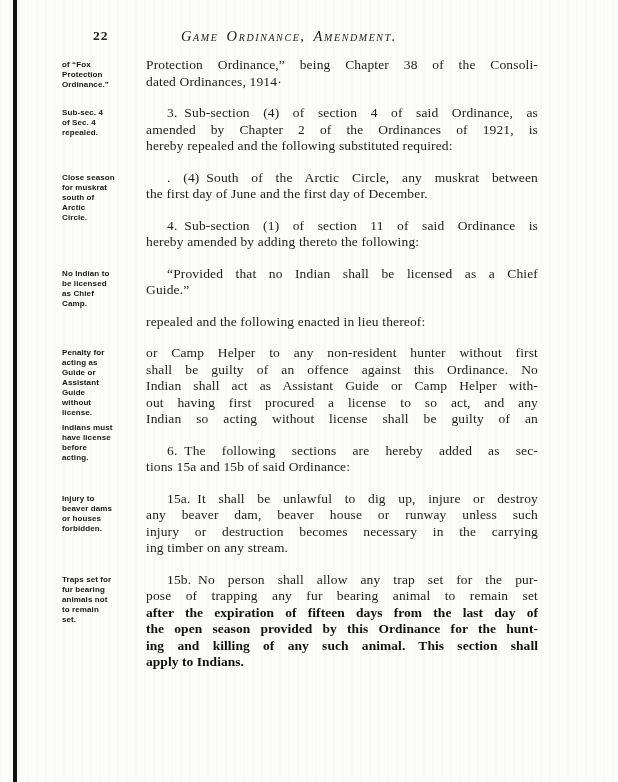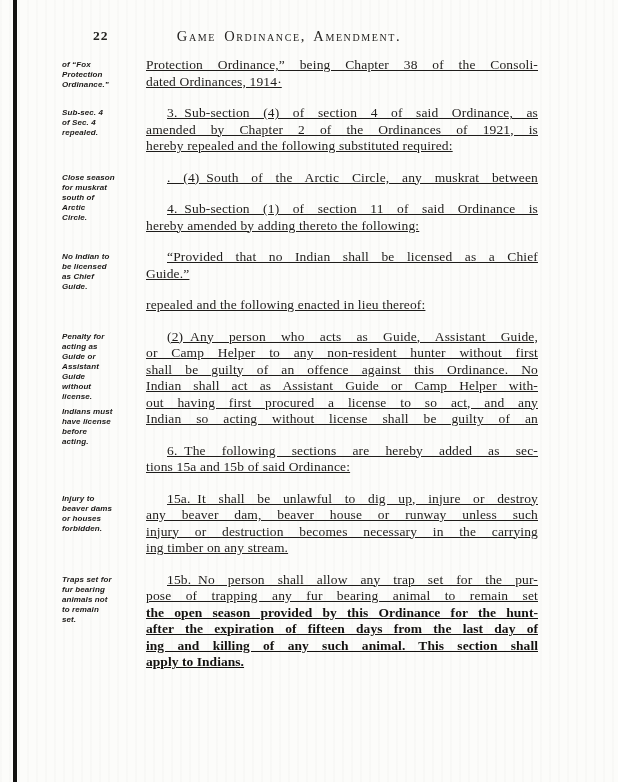--- a/index.html
+++ b/index.html
@@ -30,53 +30,52 @@
     font-size:13.5px;font-weight:bold;letter-spacing:1px;color:#232220;
   }
   .running-header{
     display:block;
     text-align:center;
     font-variant:small-caps;
     font-size:14.5px;
     letter-spacing:1.6px;
     word-spacing:3px;
     color:#242220;
+    font-style:italic;
   }
   .content{margin-top:13px;}
   .section{
     position:relative;
     margin-left:62px;
     width:476px;
     margin-bottom:15px;
   }
   .notes{
     position:absolute;left:0;top:3px;width:80px;
   }
   .note-block{margin-bottom:5px;}
   .note-line{
     font-family:"Liberation Sans","DejaVu Sans",sans-serif;
     font-weight:bold;
     font-size:8px;
     line-height:10px;
     color:#1b1917;
     letter-spacing:0.1px;
-    font-style:italic;
   }
   .body-col{
     margin-left:84px;
     width:392px;
     font-size:13.5px;
     line-height:16.5px;
     letter-spacing:0.15px;
   }
   .line{
     text-align:justify;
     text-align-last:justify;
     white-space:normal;
-    text-decoration:underline;
   }
   .line.last{
     text-align:left;
     text-align-last:left;
   }
   .line.first{
     text-indent:21px;
   }
   .line.heavy{
     font-weight:bold;
@@ -128,35 +127,36 @@
           <div class="note-block">
             <div class="note-line">Close season</div>
             <div class="note-line">for muskrat</div>
             <div class="note-line">south of</div>
             <div class="note-line">Arctic</div>
             <div class="note-line">Circle.</div>
           </div>
         </div>
         <div class="body-col">
           <div class="line first">. (4) South of the Arctic Circle, any muskrat between</div>
+          <div class="line last">the first day of June and the first day of December.</div>
         </div>
       </div>
       <div class="section">
         <div class="body-col">
           <div class="line first">4. Sub-section (1) of section 11 of said Ordinance is</div>
           <div class="line last">hereby amended by adding thereto the following:</div>
         </div>
       </div>
       <div class="section">
         <div class="notes">
           <div class="note-block">
             <div class="note-line">No Indian to</div>
             <div class="note-line">be licensed</div>
             <div class="note-line">as Chief</div>
-            <div class="note-line">Guide.</div>
+            <div class="note-line">Camp.</div>
           </div>
         </div>
         <div class="body-col">
           <div class="line first">“Provided that no Indian shall be licensed as a Chief</div>
           <div class="line last">Guide.”</div>
         </div>
       </div>
       <div class="section">
         <div class="body-col">
           <div class="line last">repealed and the following enacted in lieu thereof:</div>
@@ -174,21 +174,20 @@
             <div class="note-line">license.</div>
           </div>
           <div class="note-block">
             <div class="note-line">Indians must</div>
             <div class="note-line">have license</div>
             <div class="note-line">before</div>
             <div class="note-line">acting.</div>
           </div>
         </div>
         <div class="body-col">
-          <div class="line first">(2) Any person who acts as Guide, Assistant Guide,</div>
           <div class="line">or Camp Helper to any non-resident hunter without first</div>
           <div class="line">shall be guilty of an offence against this Ordinance.  No</div>
           <div class="line">Indian shall act as Assistant Guide or Camp Helper with-</div>
           <div class="line">out having first procured a license to so act, and any</div>
           <div class="line">Indian so acting without license shall be guilty of an</div>
         </div>
       </div>
       <div class="section">
         <div class="body-col">
           <div class="line first">6. The following sections are hereby added as sec-</div>
@@ -217,20 +216,20 @@
             <div class="note-line">Traps set for</div>
             <div class="note-line">fur bearing</div>
             <div class="note-line">animals not</div>
             <div class="note-line">to remain</div>
             <div class="note-line">set.</div>
           </div>
         </div>
         <div class="body-col">
           <div class="line first">15b. No person shall allow any trap set for the pur-</div>
           <div class="line">pose of trapping any fur bearing animal to remain set</div>
+          <div class="line heavy">after the expiration of fifteen days from the last day of</div>
           <div class="line heavy">the open season provided by this Ordinance for the hunt-</div>
-          <div class="line heavy">after the expiration of fifteen days from the last day of</div>
           <div class="line heavy">ing and killing of any such animal.  This section shall</div>
           <div class="line last heavy">apply to Indians.</div>
         </div>
       </div>
     </div>
 </div>
 
 </body></html>

